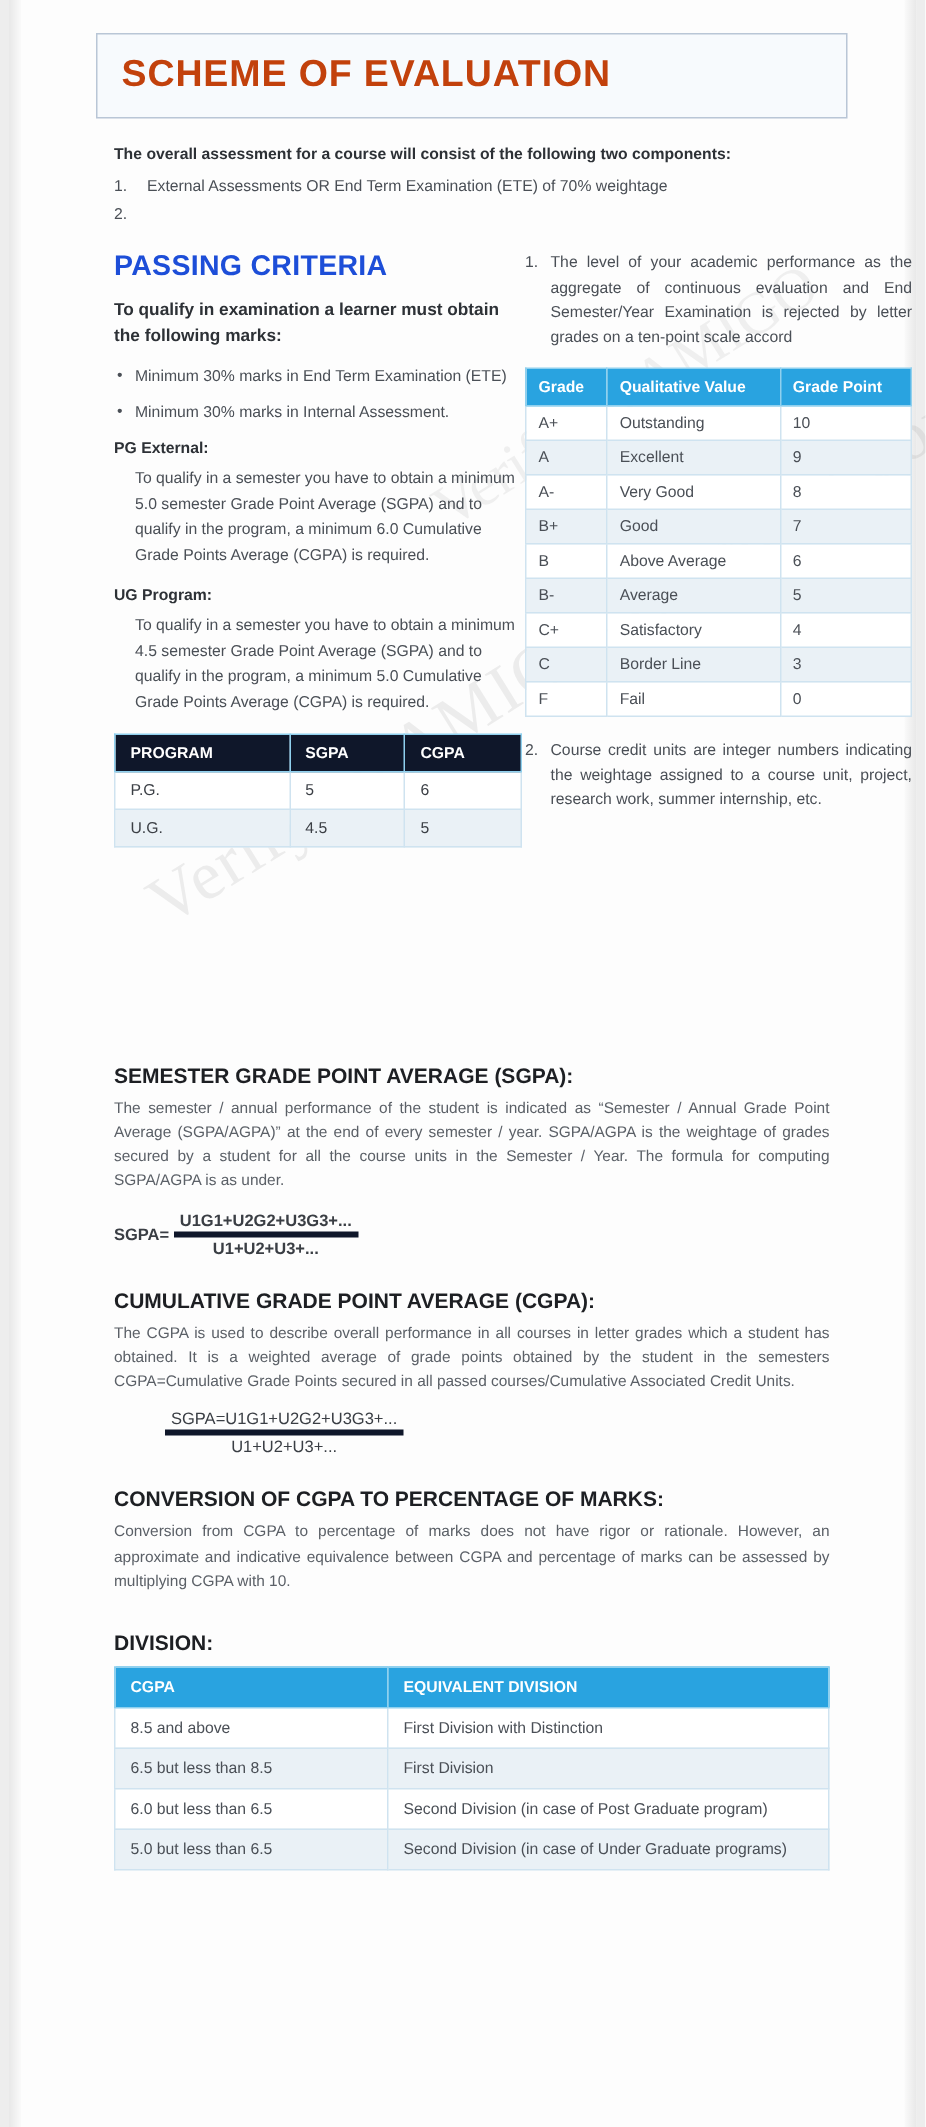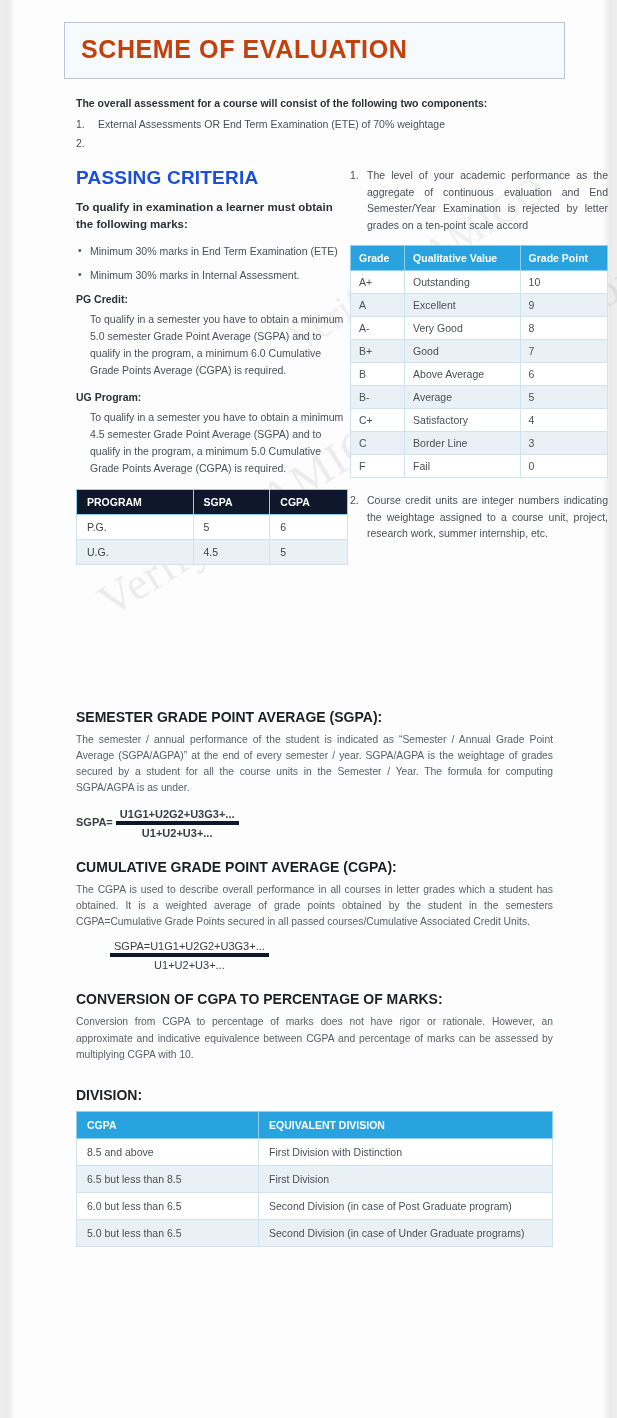--- a/index.html
+++ b/index.html
@@ -158,21 +158,21 @@
 
     <div class="twocol" style="height: 520px;">
 
       <div class="left-col">
         <h2 class="sec">PASSING CRITERIA</h2>
         <div class="bold-lead">To qualify in examination a learner must obtain the following marks:</div>
         <ul class="bullets">
           <li>Minimum 30% marks in End Term Examination (ETE)</li>
           <li>Minimum 30% marks in Internal Assessment.</li>
         </ul>
-        <div class="prog-head">PG Credit:</div>
+        <div class="prog-head">PG External:</div>
         <div class="prog-body">To qualify in a semester you have to obtain a minimum 5.0 semester Grade Point Average (SGPA) and to qualify in the program, a minimum 6.0 Cumulative Grade Points Average (CGPA) is required.</div>
         <div class="prog-head">UG Program:</div>
         <div class="prog-body">To qualify in a semester you have to obtain a minimum 4.5 semester Grade Point Average (SGPA) and to qualify in the program, a minimum 5.0 Cumulative Grade Points Average (CGPA) is required.</div>
 
         <table class="prog-table">
           <thead>
             <tr>
               <th>PROGRAM</th>
               <th>SGPA</th>
               <th>CGPA</th>

